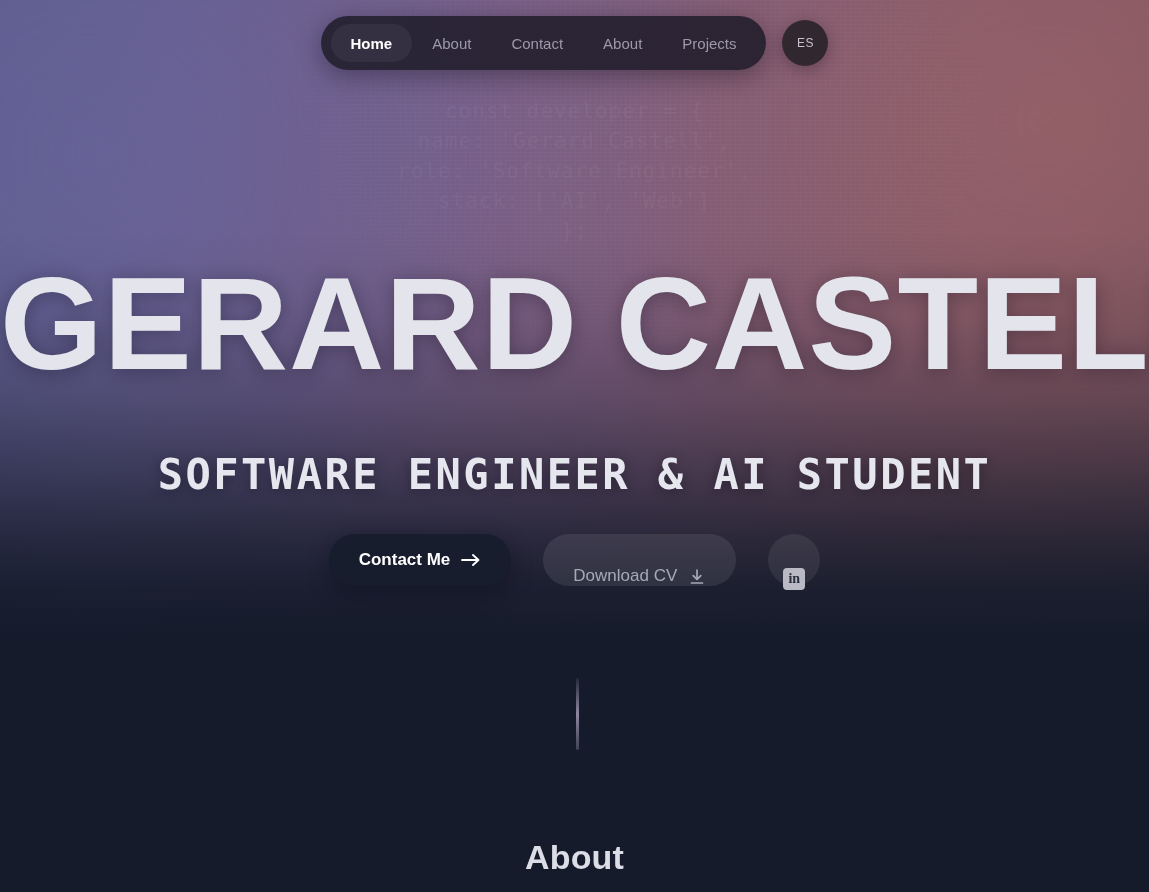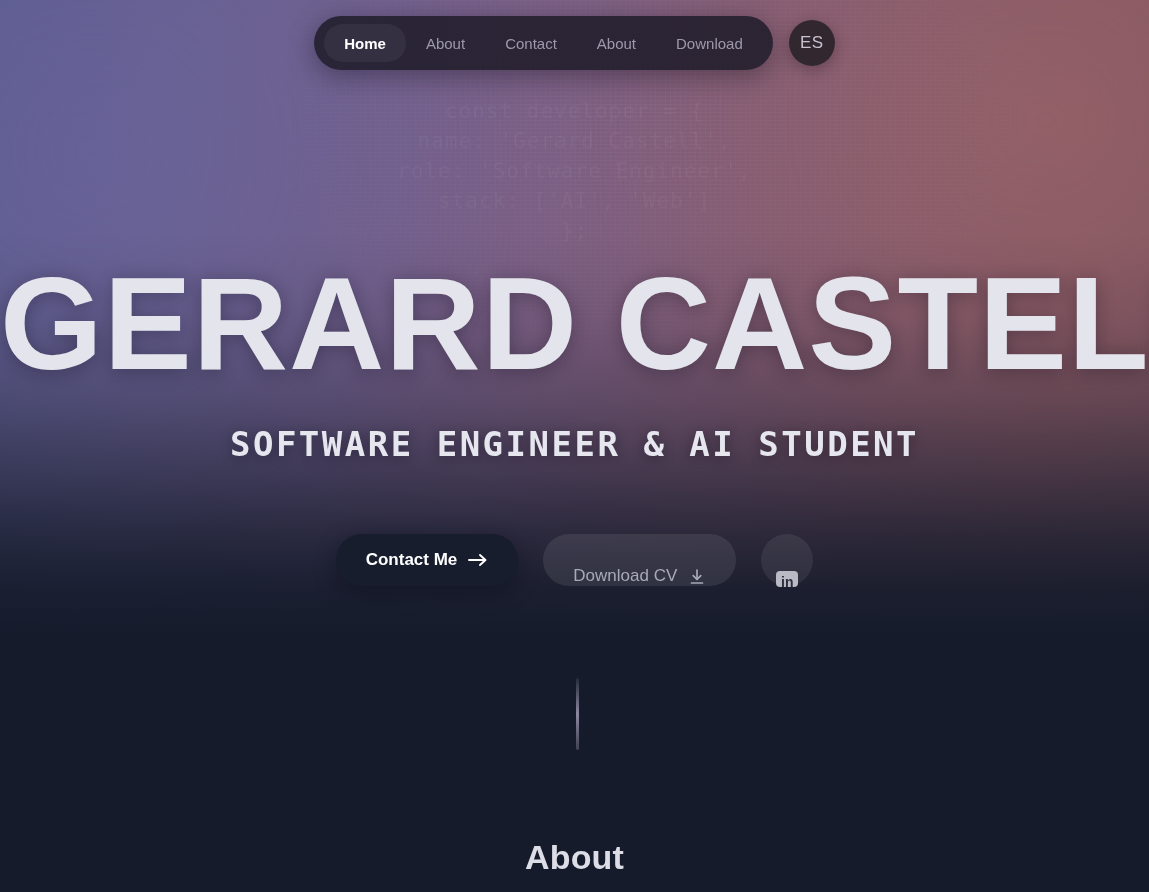--- a/index.html
+++ b/index.html
@@ -152,21 +152,21 @@
   }
 
   .lang-button {
     display:flex;
     align-items:center;
     justify-content:center;
     width:46px; height:46px;
     border-radius:50%;
     background:rgba(40,33,40,0.90);
     color:#c6c2cf;
-    font-size:17px;
+    font-size:12px;
     letter-spacing:0.4px;
     cursor:pointer;
     box-shadow:0 4px 16px rgba(10,8,18,0.30);
   }
 
   
   .hero-content {
     position:absolute;
     left:0; top:0;
     width:100%; height:100%;
@@ -182,41 +182,41 @@
     line-height:132px;
     font-weight:bold;
     letter-spacing:1px;
     color:#e4e4ec;
     white-space:nowrap;
     text-shadow:0 3px 18px rgba(15,12,28,0.32);
   }
 
   .hero-subtitle {
     position:absolute;
-    left:0; top:422px;
+    left:0; top:453px;
     width:100%;
     text-align:center;
     font-family:"DejaVu Sans Mono", monospace;
-    font-size:34px;
+    font-size:42px;
     line-height:44px;
     font-weight:bold;
     letter-spacing:2.5px;
     color:#e6e6ef;
     white-space:nowrap;
     text-shadow:0 2px 12px rgba(12,10,22,0.40);
   }
 
   .hero-actions {
     position:absolute;
     left:0; top:534px;
     width:100%;
     display:flex;
     justify-content:center;
     align-items:center;
-    gap:25px;
+    gap:32px;
   }
 
   .btn {
     display:flex;
     align-items:center;
     justify-content:center;
     gap:11px;
     height:52px;
     padding:0 30px;
     border-radius:26px;
@@ -246,29 +246,29 @@
     width:52px; height:52px;
     border-radius:50%;
     background:rgba(255,255,255,0.075);
     cursor:pointer;
   }
 
   .arrow-icon { display:flex; align-items:center; }
   .dl-icon    { display:flex; align-items:center; }
 
   .linkedin-icon {
-    width:22px; height:16px;
+    width:22px; height:22px;
     border-radius:4px;
     background:#b9bac4;
     color:#2a2f3d;
     font-size:14px;
     font-weight:bold;
     line-height:22px;
     text-align:center;
-    font-family:Liberation Sans, sans-serif;
+    font-family:Liberation Serif, serif;
     margin-top:38px;
   }
 
   
   .scroll-indicator {
     position:absolute;
     left:576px; top:678px;
     width:3px; height:72px;
     border-radius:2px;
     background:linear-gradient(to bottom, rgba(160,152,178,0.12), rgba(170,162,188,0.80), rgba(160,152,178,0.30));
@@ -320,21 +320,21 @@
       <div class="nav-item">
           <span>About</span>
         </div>
       <div class="nav-item">
           <span>Contact</span>
         </div>
       <div class="nav-item">
           <span>About</span>
         </div>
       <div class="nav-item">
-          <span>Download</span>
+          <span>Projects</span>
         </div>
     </nav>
 
     <div class="lang-button">
       <span>ES</span>
     </div>
   </div>
 
   <div class="hero-content">
 

